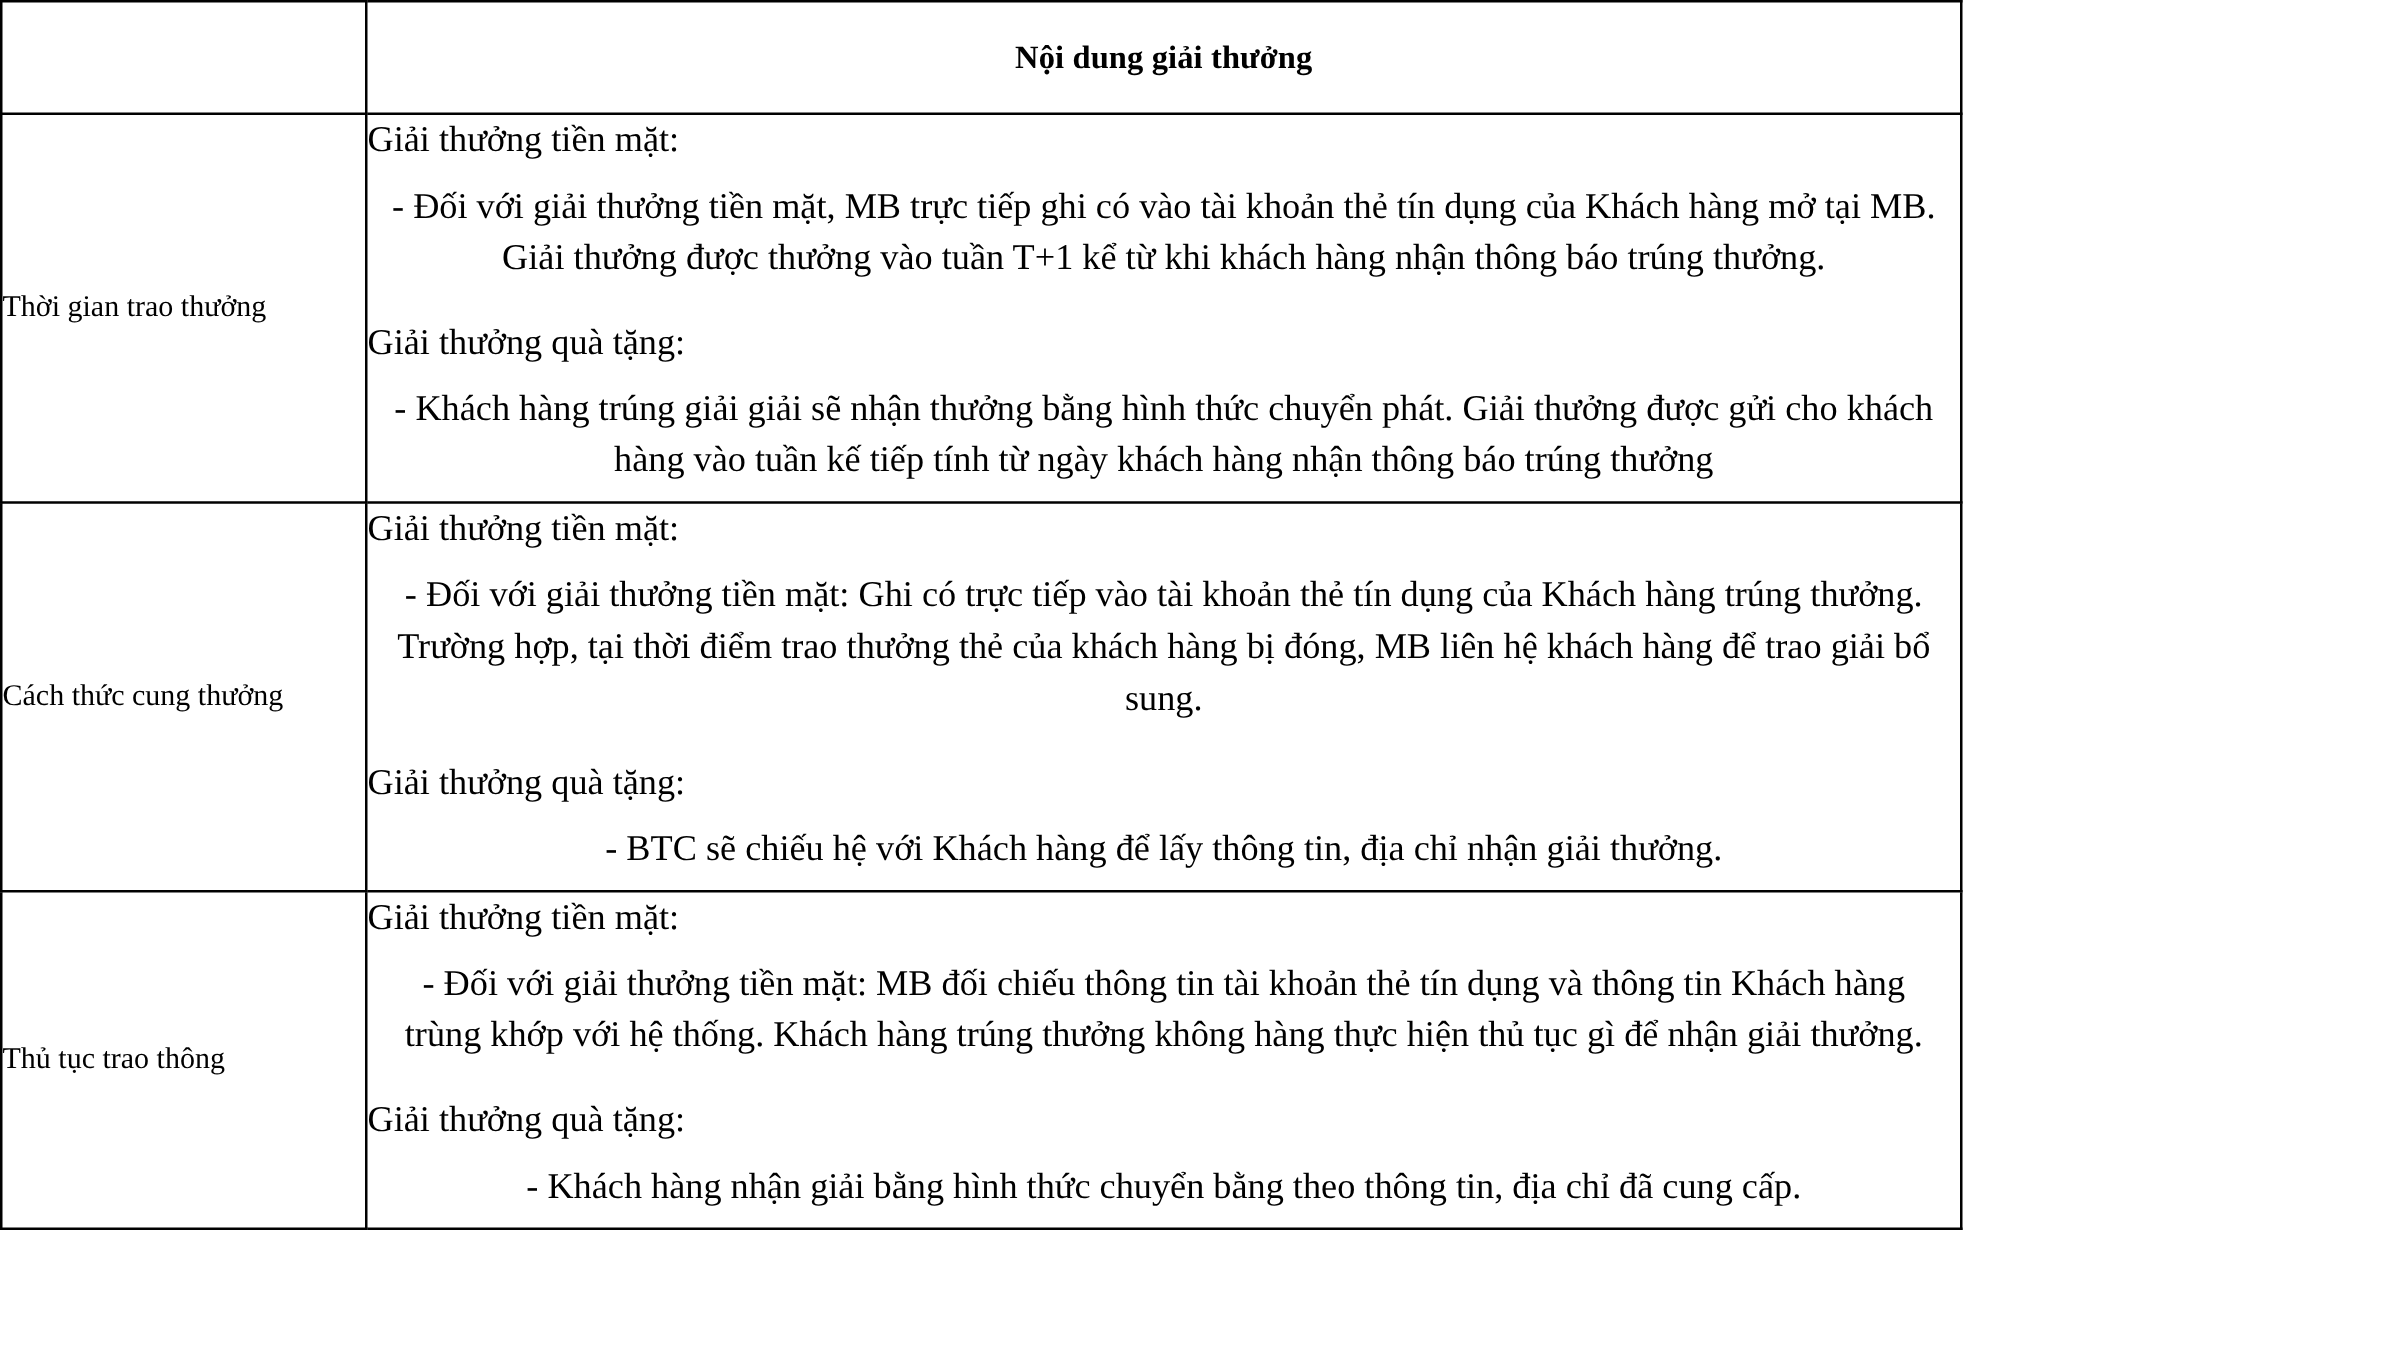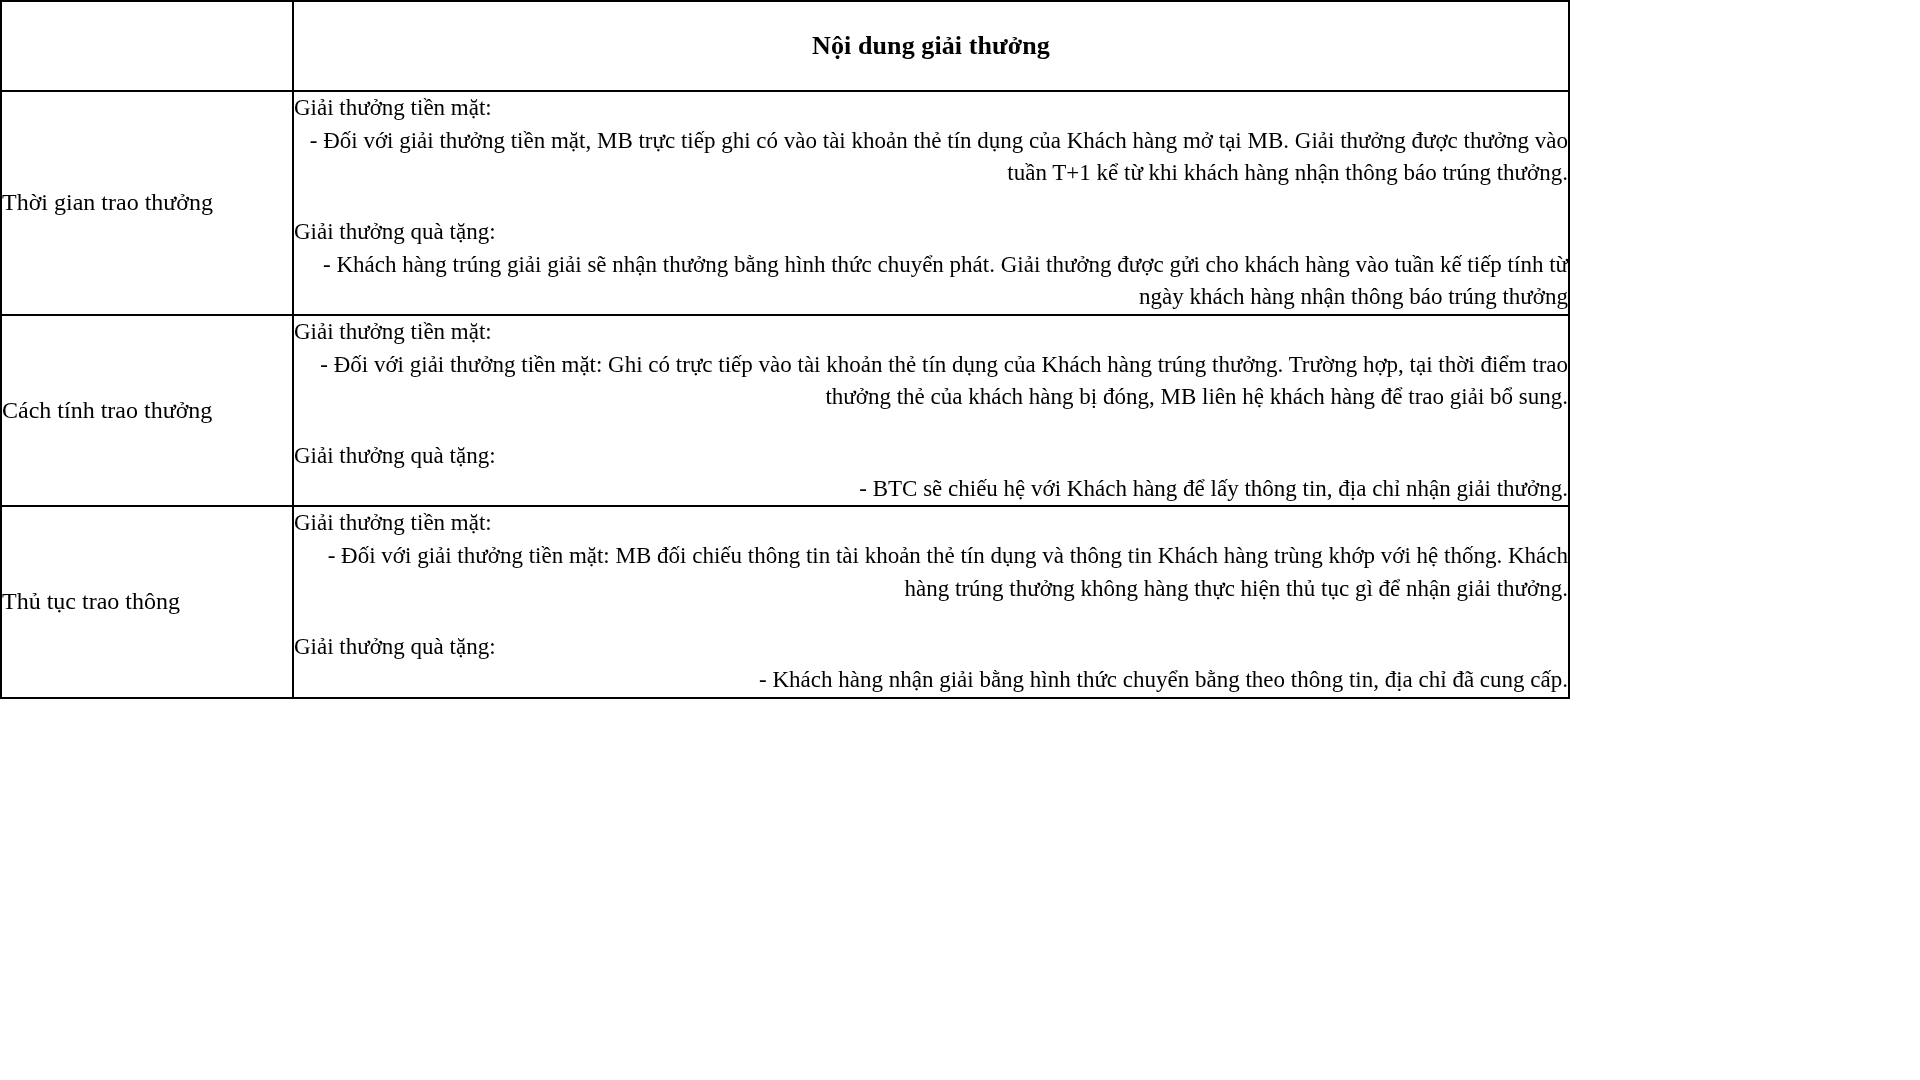--- a/index.html
+++ b/index.html
@@ -60,40 +60,40 @@
     vertical-align: middle;
     font-size: 24px;
     line-height: 1.3;
     padding: 10px 12px;
   }
 
   
   .content-cell {
     vertical-align: top;
     padding: 18px 22px 20px 22px;
-    font-size: 23px;
+    font-size: 29px;
     line-height: 1.42;
     border-radius: 22px;
   }
 
   .content-cell p {
     margin: 0;
   }
   .content-cell .blk {
     margin: 0 0 0 0;
   }
   .content-cell .blk + .blk {
     margin-top: 26px;
   }
   .content-cell .lead {
     margin: 0;
   }
   .content-cell .body {
-    margin: 0;
-    text-align: right;
+    margin: 12px;
+    text-align: center;
   }
 </style>
 </head>
 <body>
 
 <div class="page">
 
   <table class="award-table">
     <colgroup>
       <col class="label-col">
@@ -115,21 +115,21 @@
             <p class="body">- Đối với giải thưởng tiền mặt, MB trực tiếp ghi có vào tài khoản thẻ tín dụng của Khách hàng mở tại MB. Giải thưởng được thưởng vào tuần T+1 kể từ khi khách hàng nhận thông báo trúng thưởng.</p>
           </div>
           <div class="blk">
             <p class="lead">Giải thưởng quà tặng:</p>
             <p class="body">- Khách hàng trúng giải giải sẽ nhận thưởng bằng hình thức chuyển phát. Giải thưởng được gửi cho khách hàng vào tuần kế tiếp tính từ ngày khách hàng nhận thông báo trúng thưởng</p>
           </div>
         </td>
       </tr>
 
       <tr>
-        <td class="label-cell">Cách tính trao thưởng</td>
+        <td class="label-cell">Cách thức cung thưởng</td>
         <td class="content-cell">
           <div class="blk">
             <p class="lead">Giải thưởng tiền mặt:</p>
             <p class="body">- Đối với giải thưởng tiền mặt: Ghi có trực tiếp vào tài khoản thẻ tín dụng của Khách hàng trúng thưởng. Trường hợp, tại thời điểm trao thưởng thẻ của khách hàng bị đóng, MB liên hệ khách hàng để trao giải bổ sung.</p>
           </div>
           <div class="blk">
             <p class="lead">Giải thưởng quà tặng:</p>
             <p class="body">- BTC sẽ chiếu hệ với Khách hàng để lấy thông tin, địa chỉ nhận giải thưởng.</p>
           </div>
         </td>

